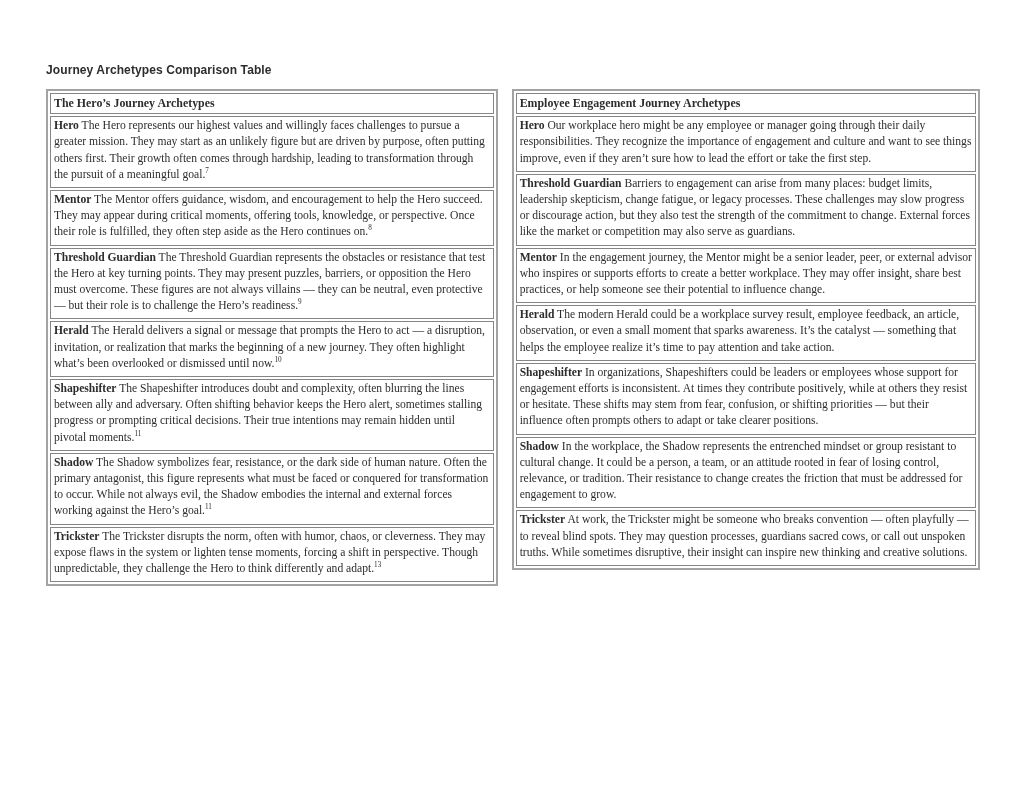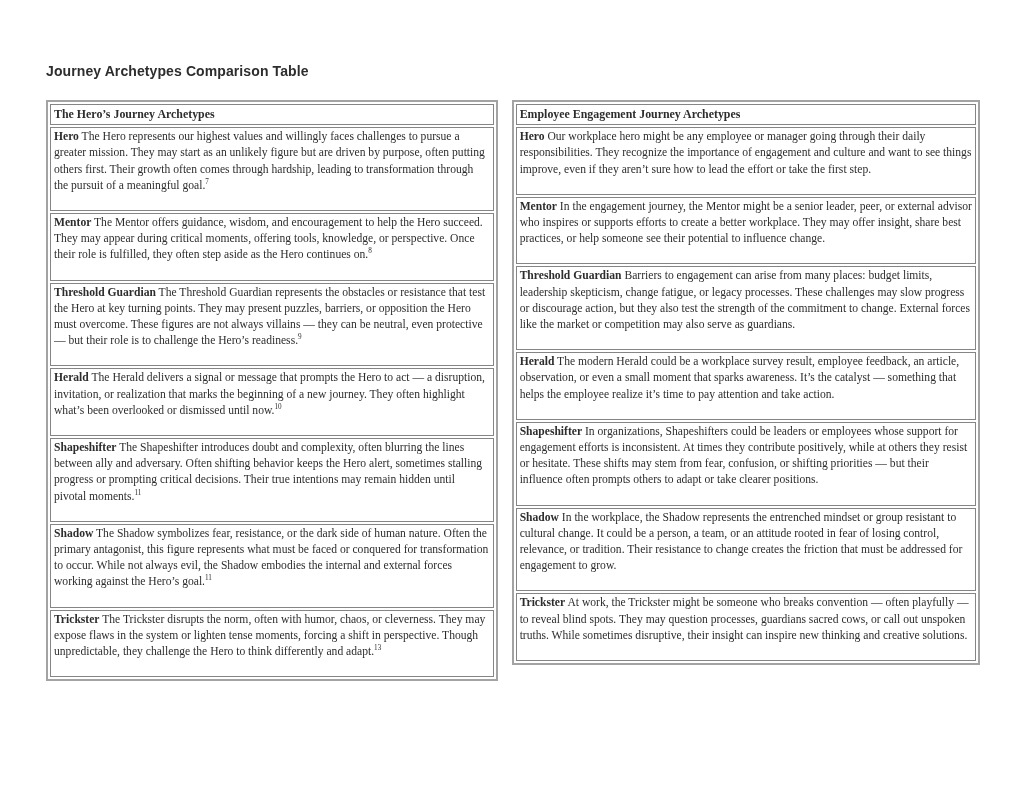--- a/index.html
+++ b/index.html
@@ -9,35 +9,35 @@
     --background:#ffffff;
   }
   html,body{margin:0;padding:0;}
   body{
     width:1024px;height:791px;background:var(--background);
     font-family:"Liberation Sans",sans-serif;color:var(--text);
     overflow:hidden;
   }
   .page{padding:63px 44px 0 46px;}
   .doc-title{
-    font-size:14px;font-weight:bold;margin:0 0 21px 0;color:var(--text);
+    font-size:12px;font-weight:bold;margin:0 0 12px 0;color:var(--text);
     letter-spacing:0.1px;
   }
   .tables{display:flex;align-items:flex-start;font-family:Liberation Serif, serif;}
   table{
     border-collapse:separate;border-spacing:2px;
     border:2px solid var(--table-border);
     background:var(--background);
     table-layout:fixed;
   }
   .left-table{width:458px;}
   .right-table{width:475px;margin-left:14px;}
   th,td{
     border:1px solid var(--cell-border);
-    padding:1px 3px 16px 3px;
+    padding:1px 3px 4px 3px;
     vertical-align:top;text-align:left;
     font-size:11.6px;line-height:16.2px;
     color:var(--text);
     overflow:hidden;
   }
   th{font-weight:bold;font-size:11.9px;padding:1px 3px 2px 3px;}
   .lead{font-weight:bold;}
   sup{font-size:0.62em;vertical-align:super;line-height:0;}
 </style>
 </head>
@@ -79,24 +79,24 @@
 
     <table class="right-table">
       <tbody>
           <tr>
         <th>Employee Engagement Journey Archetypes</th>
       </tr>
       <tr>
         <td><span class="lead">Hero</span><span> Our workplace hero might be any employee or manager going through their daily responsibilities. They recognize the importance of engagement and culture and want to see things improve, even if they aren’t sure how to lead the effort or take the first step.</span></td>
       </tr>
       <tr>
-        <td><span class="lead">Mentor</span><span> In the engagement journey, the Mentor might be a senior leader, peer, or external advisor who inspires or supports efforts to create a better workplace. They may offer insight, share best practices, or help someone see their potential to influence change.</span></td>
+        <td><span class="lead">Threshold Guardian</span><span> Barriers to engagement can arise from many places: budget limits, leadership skepticism, change fatigue, or legacy processes. These challenges may slow progress or discourage action, but they also test the strength of the commitment to change. External forces like the market or competition may also serve as guardians.</span></td>
       </tr>
       <tr>
-        <td><span class="lead">Threshold Guardian</span><span> Barriers to engagement can arise from many places: budget limits, leadership skepticism, change fatigue, or legacy processes. These challenges may slow progress or discourage action, but they also test the strength of the commitment to change. External forces like the market or competition may also serve as guardians.</span></td>
+        <td><span class="lead">Mentor</span><span> In the engagement journey, the Mentor might be a senior leader, peer, or external advisor who inspires or supports efforts to create a better workplace. They may offer insight, share best practices, or help someone see their potential to influence change.</span></td>
       </tr>
       <tr>
         <td><span class="lead">Herald</span><span> The modern Herald could be a workplace survey result, employee feedback, an article, observation, or even a small moment that sparks awareness. It’s the catalyst — something that helps the employee realize it’s time to pay attention and take action.</span></td>
       </tr>
       <tr>
         <td><span class="lead">Shapeshifter</span><span> In organizations, Shapeshifters could be leaders or employees whose support for engagement efforts is inconsistent. At times they contribute positively, while at others they resist or hesitate. These shifts may stem from fear, confusion, or shifting priorities — but their influence often prompts others to adapt or take clearer positions.</span></td>
       </tr>
       <tr>
         <td><span class="lead">Shadow</span><span> In the workplace, the Shadow represents the entrenched mindset or group resistant to cultural change. It could be a person, a team, or an attitude rooted in fear of losing control, relevance, or tradition. Their resistance to change creates the friction that must be addressed for engagement to grow.</span></td>
       </tr>

